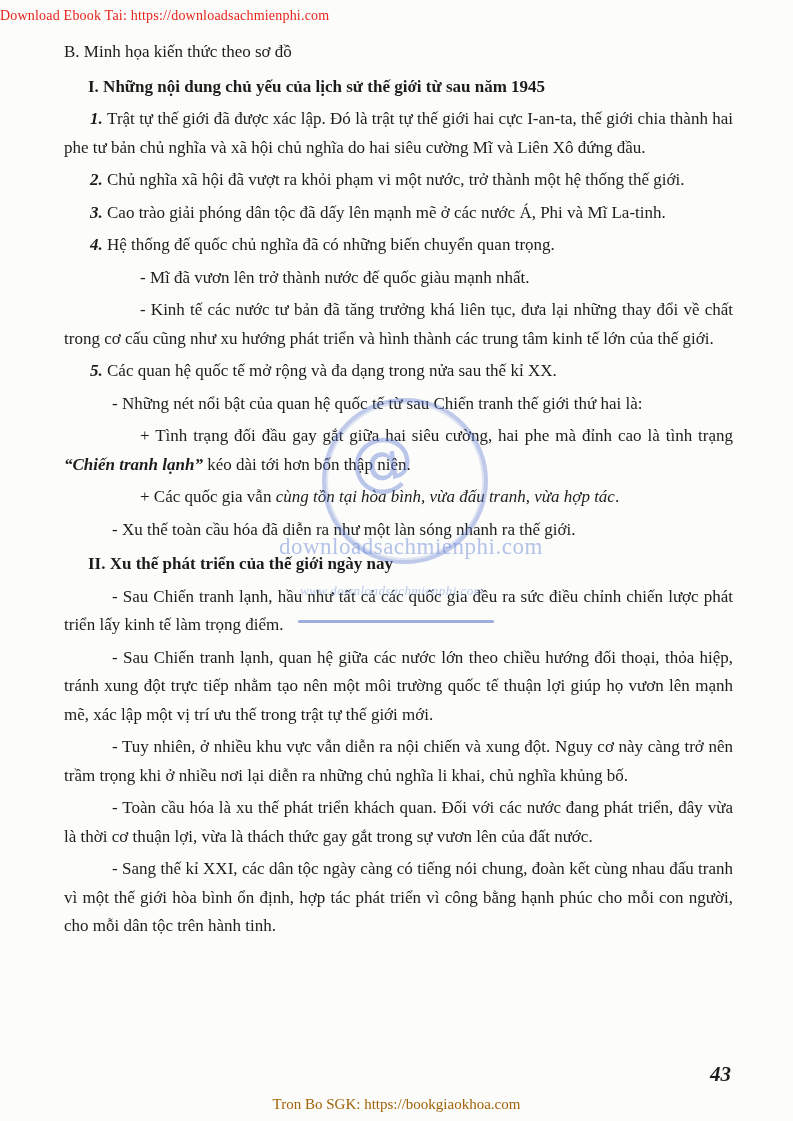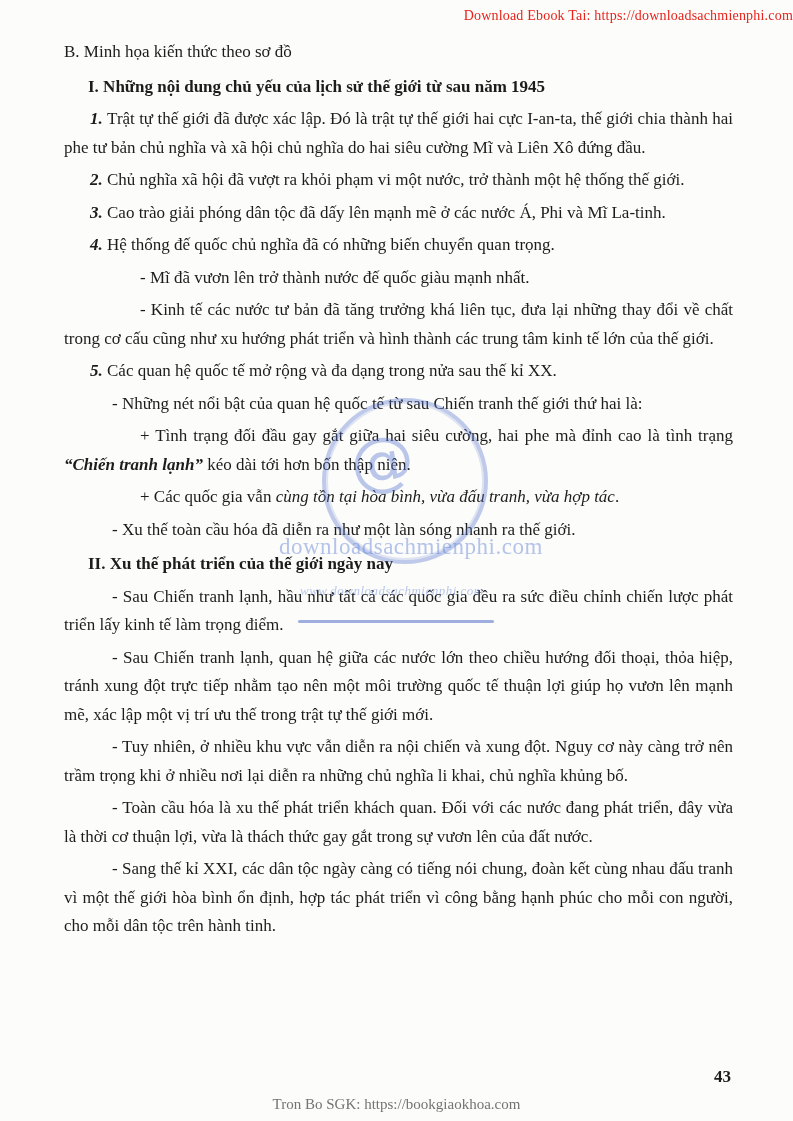--- a/index.html
+++ b/index.html
@@ -6,21 +6,21 @@
   body {
     width:793px; height:1121px;
     background:#fcfcfa;
     font-family:"Liberation Serif", serif;
     color:#1c1c1c;
     position:relative;
     overflow:hidden;
   }
   .header-link {
     display:block;
-    text-align:right;
+    text-align:left;
     padding-top:8px;
     font-size:14px;
     color:#e8221b;
     text-decoration:none;
     letter-spacing:0.2px;
   }
   .content {
     position:absolute;
     left:64px; right:60px; top:36px;
     text-align:justify;
@@ -42,29 +42,30 @@
     text-indent:24px;
     margin-top:6px;
     text-align:left;
   }
   .ind1 { text-indent:26px; }
   .ind2 { text-indent:48px; }
   .ind3 { text-indent:76px; }
   .page-number {
     position:absolute;
     right:62px; bottom:34px;
-    font-size:17px;
+    font-size:21px;
     font-weight:bold;
+    font-style:italic;
   }
   .footer-link {
     position:absolute;
     left:0; right:0; bottom:8px;
     text-align:center;
     font-size:15px;
-    color:#737373;
+    color:#a16207;
     text-decoration:none;
   }
   
   .watermark { position:absolute; left:0; top:0; width:793px; height:1121px; pointer-events:none; z-index:5; }
   .wm-circle {
     position:absolute; left:322px; top:398px;
     width:158px; height:158px;
     border:4px solid rgba(92,122,210,0.38);
     border-radius:50%;
     box-shadow: inset 0 0 0 2px rgba(92,122,210,0.18);

